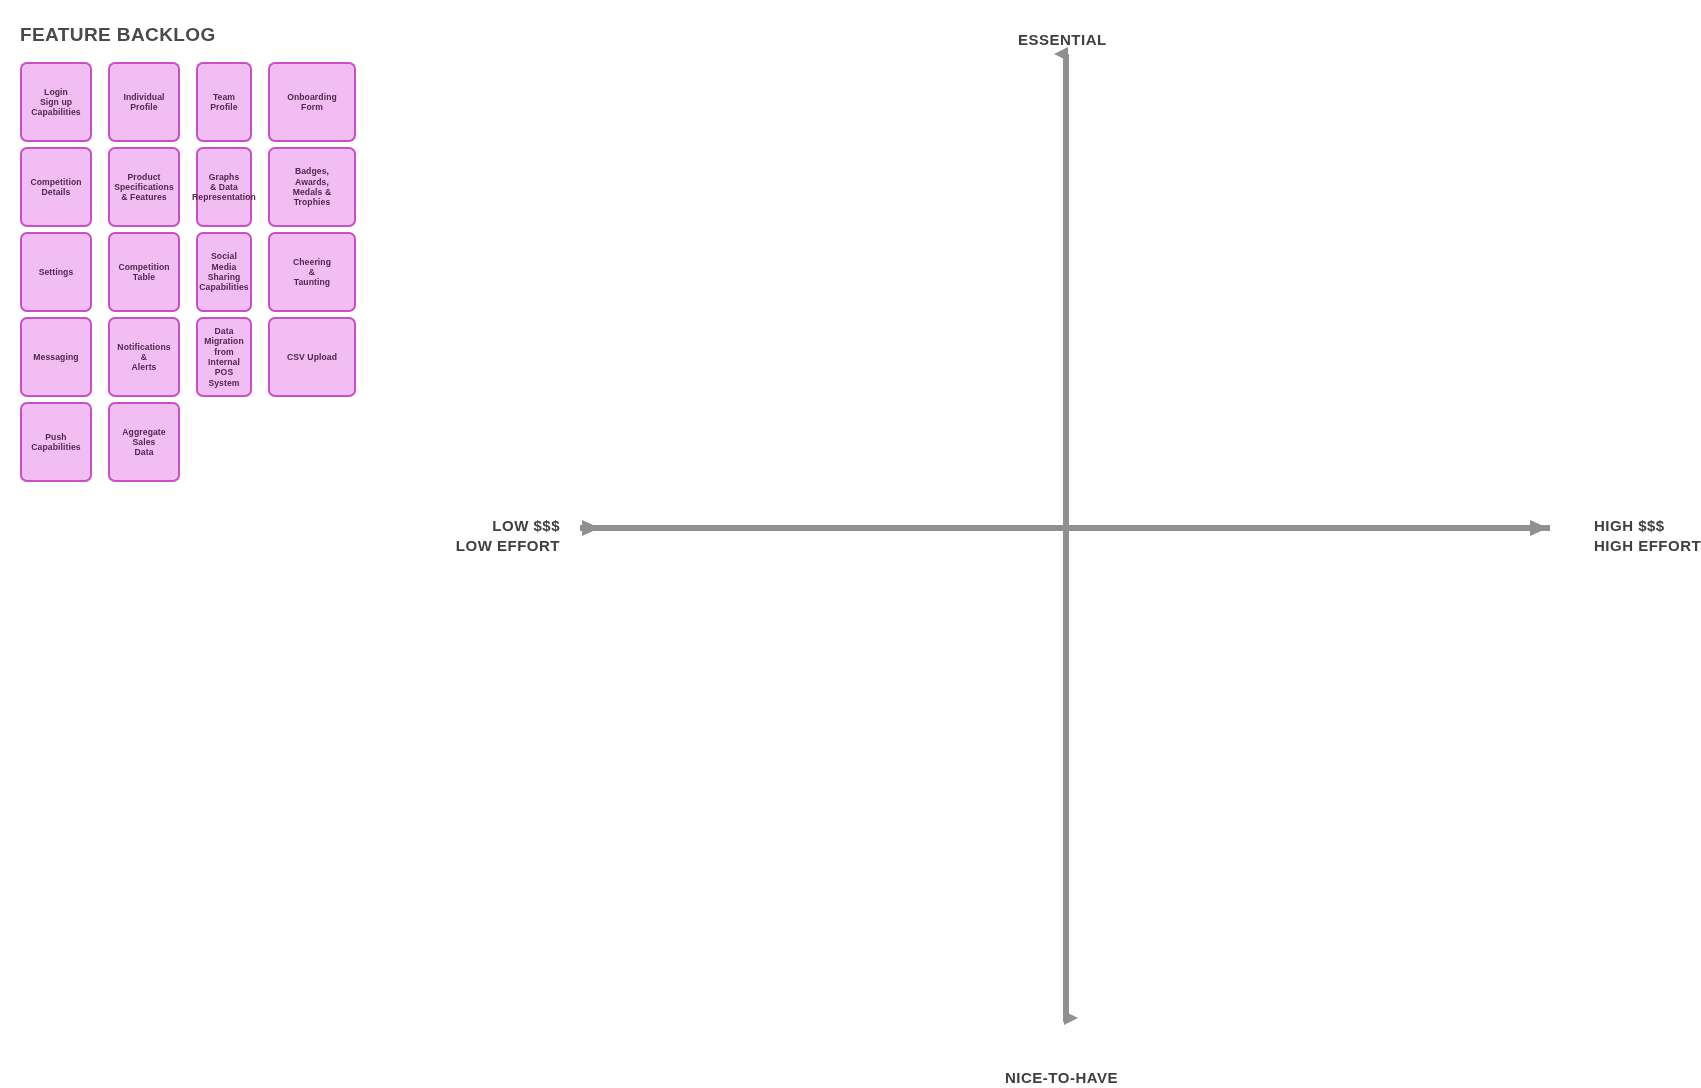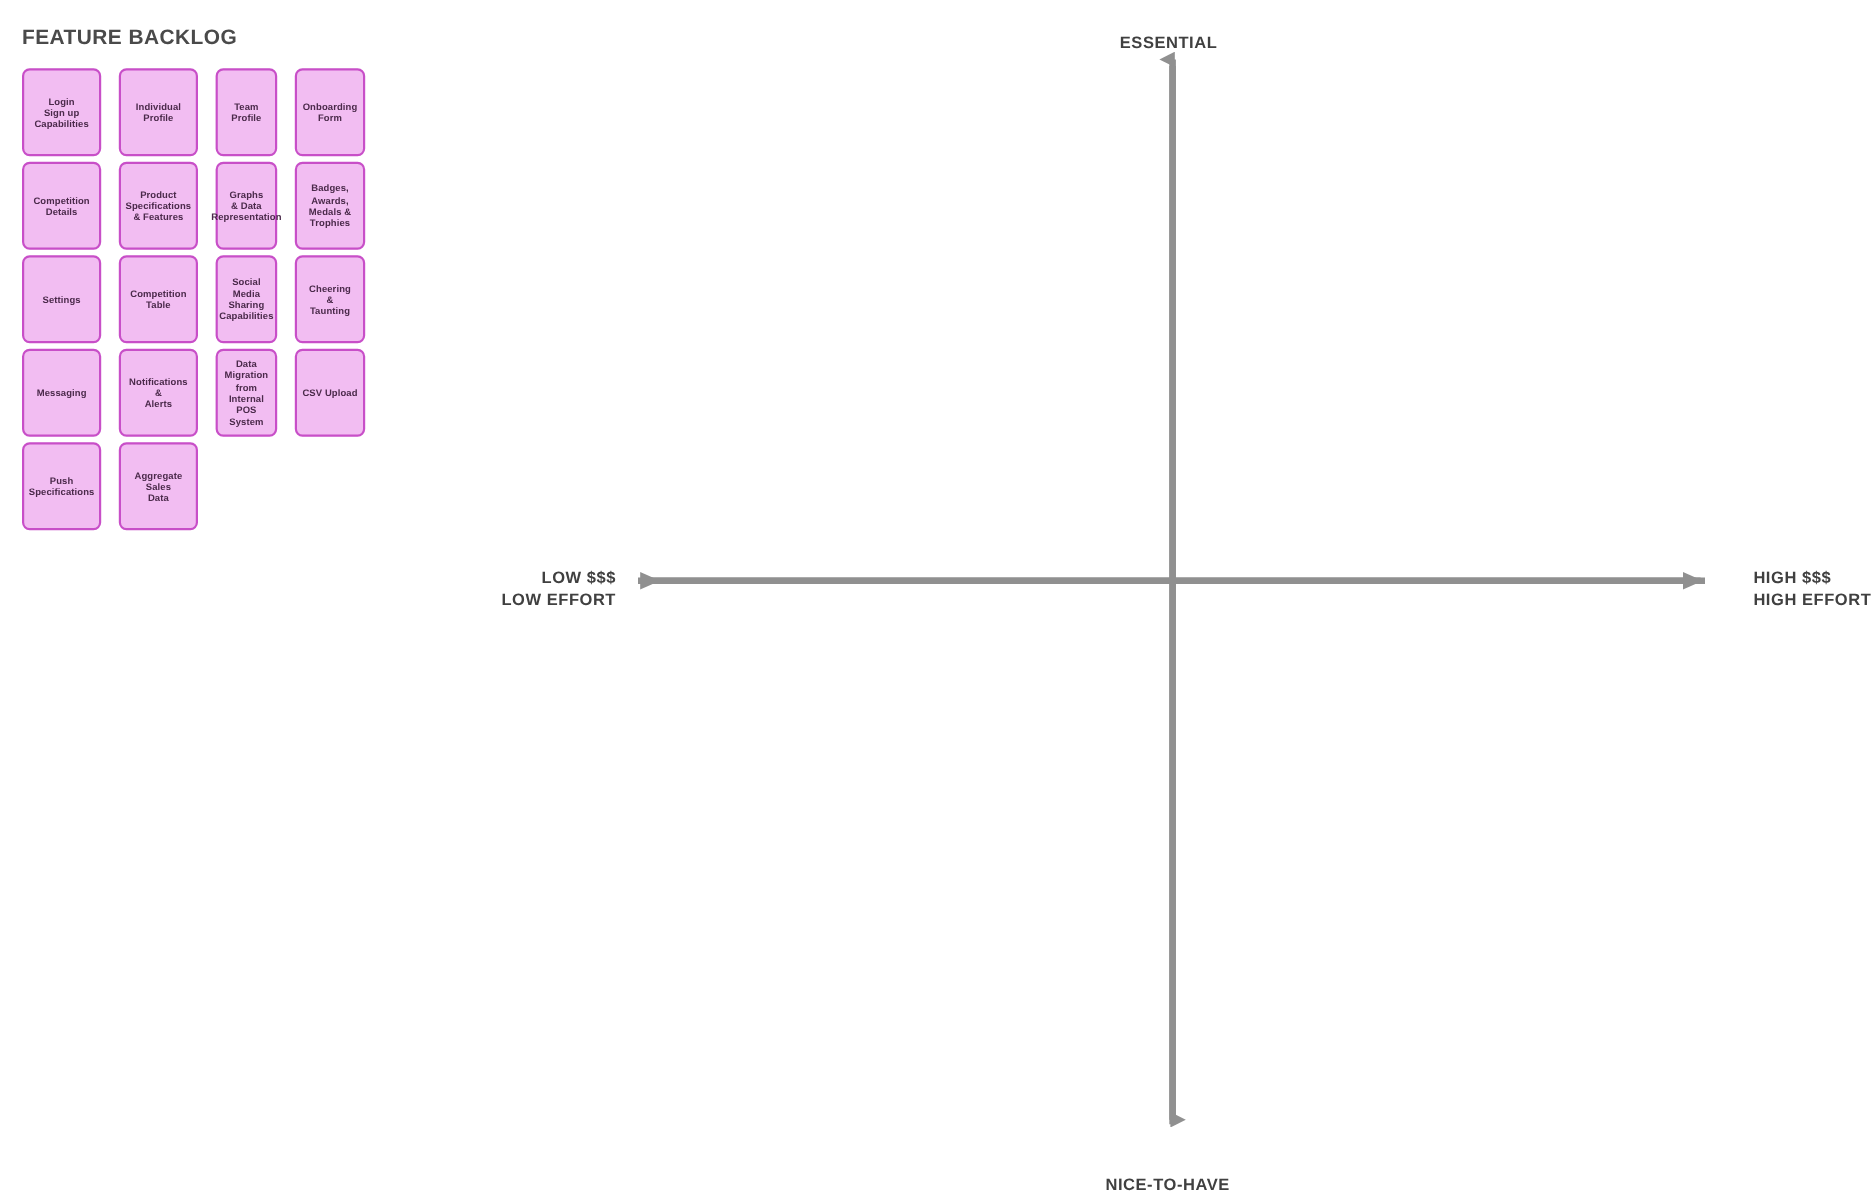--- a/index.html
+++ b/index.html
@@ -69,21 +69,21 @@
     padding: 2px 3px;
     box-shadow: 0 0 0 0 rgba(0,0,0,0);
     white-space: pre-line;
     letter-spacing: 0.1px;
   }
 
   
   .card.col0 { width: 72px; margin-right: 16px; }
   .card.col1 { width: 72px; margin-right: 16px; }
   .card.col2 { width: 56px; margin-right: 16px; }
-  .card.col3 { width: 64px; margin-right: 16px; }
+  .card.col3 { width: 88px; margin-right: 16px; }
 
   
   #matrix {
     position: absolute;
     left: 0;
     top: 0;
     width: 1701px;
     height: 1088px;
     pointer-events: none;
   }
@@ -211,19 +211,19 @@
 &amp;
 Alerts</div>
         <div class="card col2">Data Migration
 from
 Internal POS
 System</div>
         <div class="card col3">CSV Upload</div>
       </div>
       <div class="backlog-row">
         <div class="card col0">Push
-Specifications</div>
+Capabilities</div>
         <div class="card col1">Aggregate
 Sales
 Data</div>
       </div>
     </div>
 </div>
 
 </body></html>

